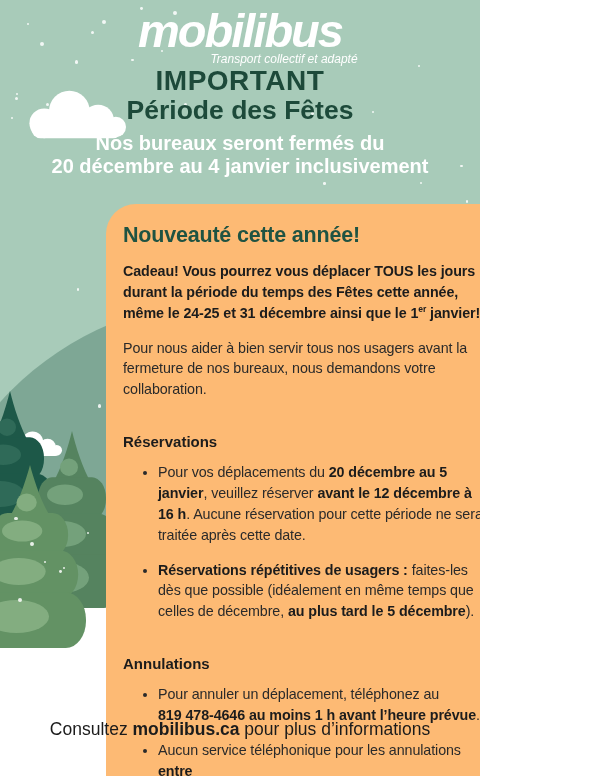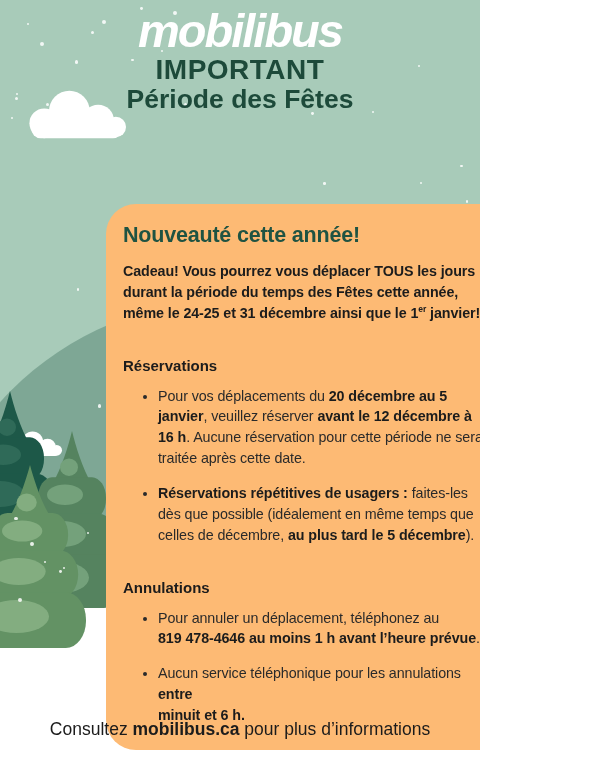--- a/index.html
+++ b/index.html
@@ -257,27 +257,33 @@
       <div class="flake" style="left: 343.886px; top: 267.439px; width: 2.57721px; height: 2.57721px;"></div>
       <div class="flake" style="left: 277.246px; top: 287.289px; width: 2.52505px; height: 2.52505px;"></div>
       <div class="flake" style="left: 386.897px; top: 461.15px; width: 2.23436px; height: 2.23436px;"></div>
       <div class="flake" style="left: 30.0334px; top: 542.227px; width: 3.80844px; height: 3.80844px;"></div>
       <div class="flake" style="left: 438.955px; top: 415.397px; width: 3.90378px; height: 3.90378px;"></div>
       <div class="flake" style="left: 59.1867px; top: 570.054px; width: 2.86598px; height: 2.86598px;"></div>
     </div>
 
   <div class="header">
     <div class="logo">mobilibus</div>
+    <div class="tagline">Transport collectif et adapté</div>
     <div class="title t1">IMPORTANT</div>
     <div class="title t2">Période des Fêtes</div>
+    <div class="subtitle">
+      <div>Nos bureaux seront fermés du</div>
+      <div>20 décembre au 4 janvier inclusivement</div>
+    </div>
   </div>
 
   <div class="card">
     <h2>Nouveauté cette année!</h2>
     <p class="gift"><span class="b">Cadeau! Vous pourrez vous déplacer TOUS les jours durant la période du temps des Fêtes cette année, même le 24-25 et 31 décembre ainsi que le 1</span><span class="b sup">er</span><span class="b"> janvier!</span></p>
+    <p class="help">Pour nous aider à bien servir tous nos usagers avant la fermeture de nos bureaux, nous demandons votre collaboration.</p>
 
     <div class="section-title">Réservations</div>
     <ul>
       <li><span>Pour vos déplacements du </span><span class="b">20 décembre au 5 janvier</span><span>, veuillez réserver </span><span class="b">avant le 12 décembre à 16 h</span><span>. Aucune réservation pour cette période ne sera traitée après cette date.</span></li>
       <li><span class="b">Réservations répétitives de usagers :</span><span> faites-les dès que possible (idéalement en même temps que celles de décembre, </span><span class="b">au plus tard le 5 décembre</span><span>).</span></li>
     </ul>
 
     <div class="section-title">Annulations</div>
     <ul>
       <li><span>Pour annuler un déplacement, téléphonez au</span><br><span class="b">819 478-4646 au moins 1 h avant l’heure prévue</span><span>.</span></li>

